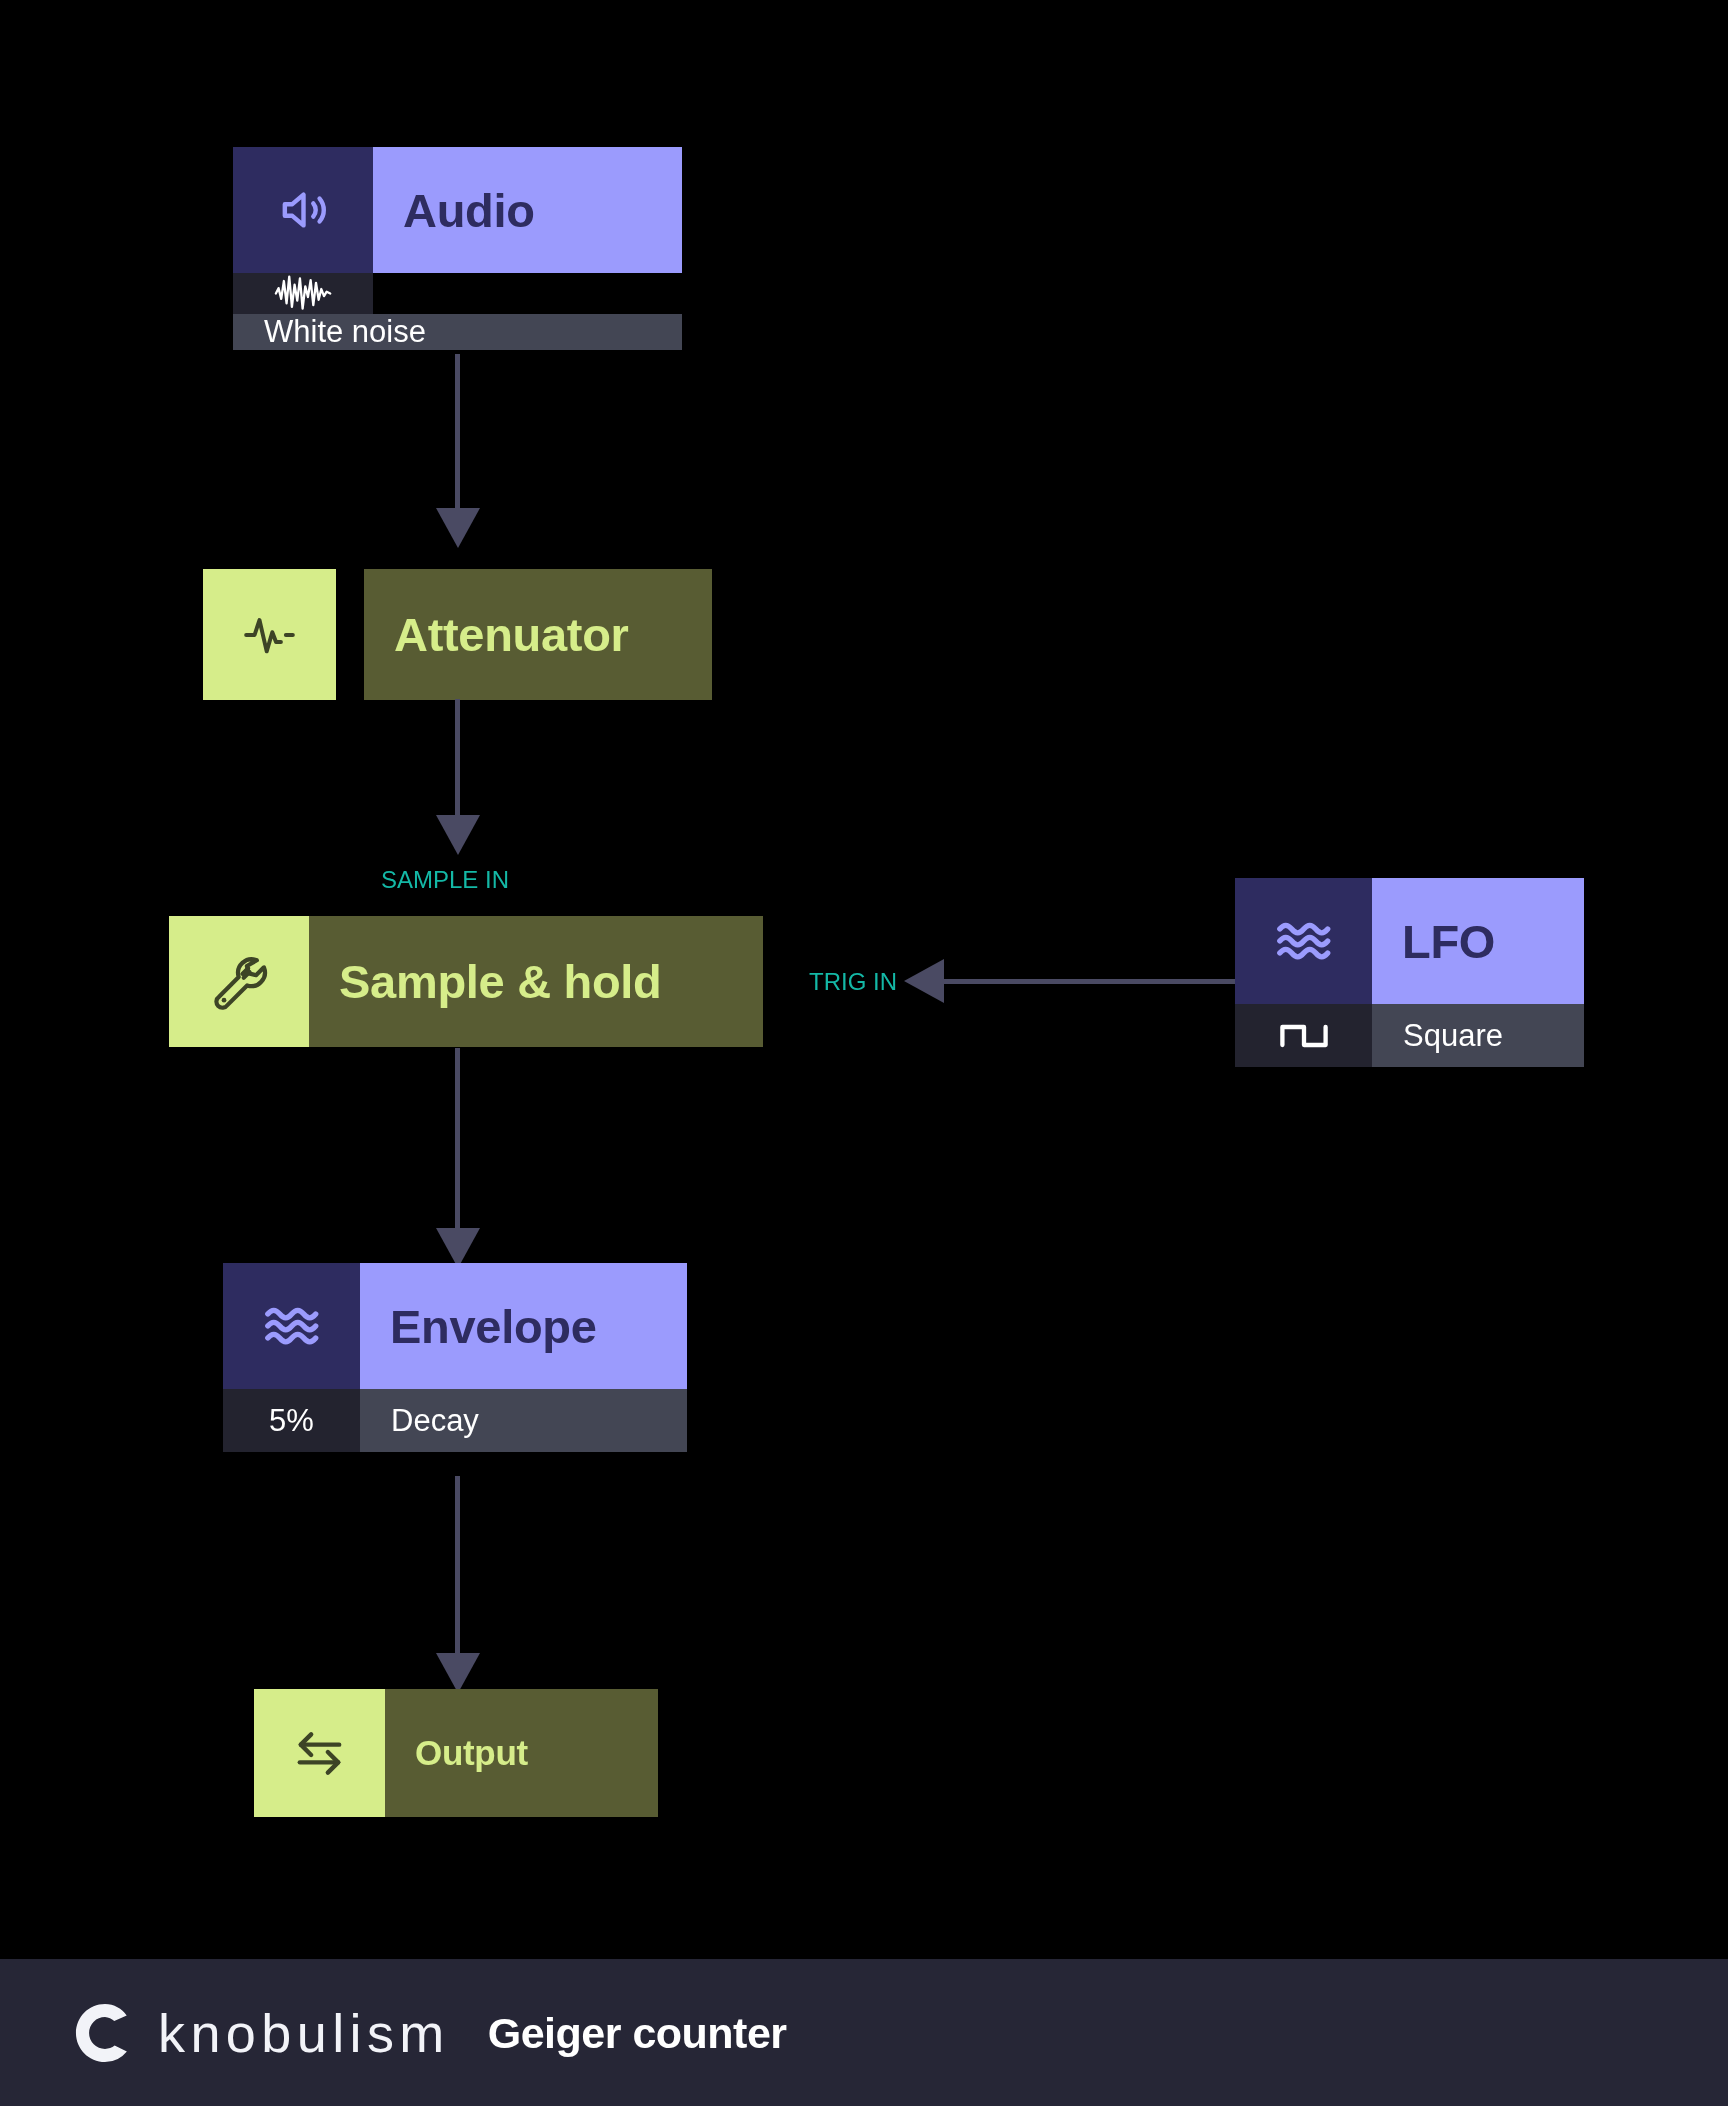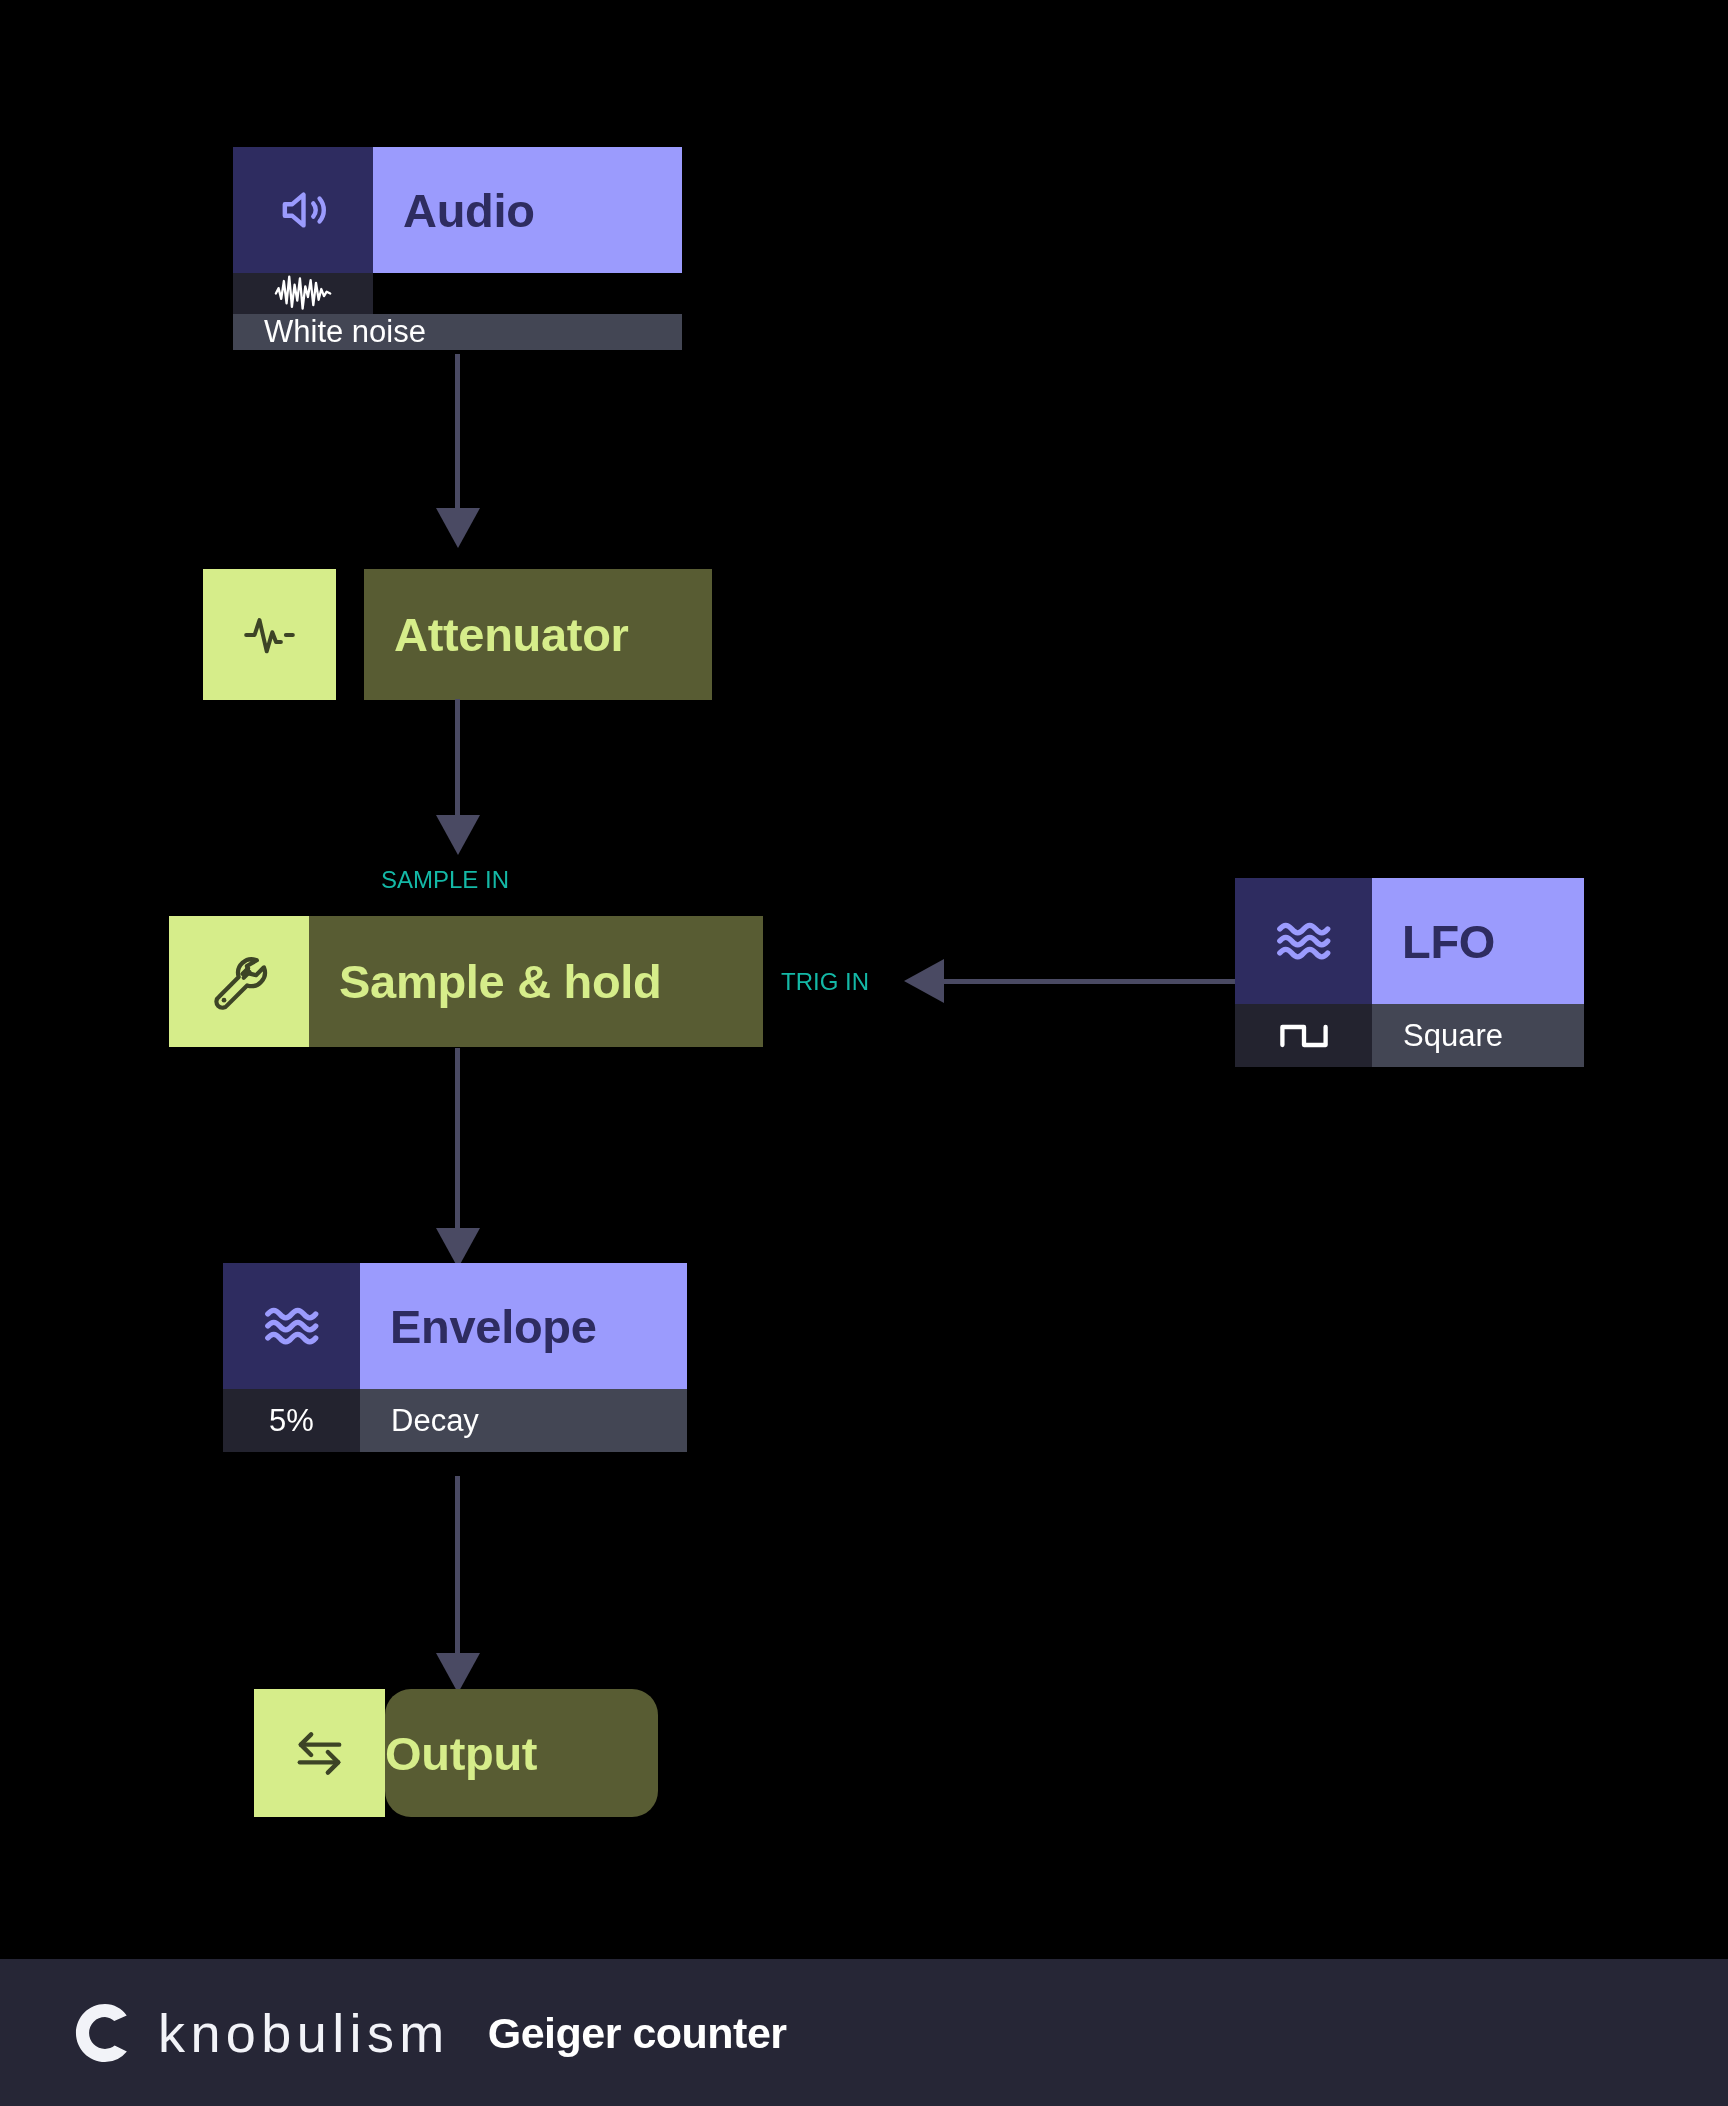--- a/index.html
+++ b/index.html
@@ -204,21 +204,21 @@
           <circle cx="6.1" cy="19.1" r="0.9" fill="#3d4426" stroke="none"></circle>
           <path d="M13.1 9.1l2.2-2.2M13.6 10.6l2.2-2.2"></path>
         </svg>
       </div>
       <div class="node-title" style="flex:1 1 auto; font-size:47px; padding-left:30px;">Sample &amp; hold</div>
     </div>
   </div>
 
   <div class="conn-h" style="left:943px; top:979px; width:292px;"></div>
   <div class="arrow-left" style="left:904px; top:959px;"></div>
-  <div class="port-label" style="left:781px; top:968px;text-align:right;">TRIG IN</div>
+  <div class="port-label" style="left:809px; top:968px;text-align:right;">TRIG IN</div>
 
   <div class="node style-purple" style="left:1235px; top:878px; width:349px;">
     <div class="node-main" style="height:126px;">
       <div class="node-icon" style="width:137px;">
         <svg width="61" height="50" viewBox="0 0 24 20" fill="none" stroke="#9b9bfd" stroke-width="2.1" stroke-linecap="round" stroke-linejoin="round">
           <path d="M2.5 5.2c1.6-2 3.2-2 4.8 0s3.2 2 4.8 0 3.2-2 4.8 0 3.2 2 4.8 0"></path>
           <path d="M2.5 10c1.6-2 3.2-2 4.8 0s3.2 2 4.8 0 3.2-2 4.8 0 3.2 2 4.8 0"></path>
           <path d="M2.5 14.8c1.6-2 3.2-2 4.8 0s3.2 2 4.8 0 3.2-2 4.8 0 3.2 2 4.8 0"></path>
         </svg>
       </div>
@@ -260,21 +260,21 @@
   <div class="node style-green" style="left:254px; top:1689px; width:404px;">
     <div class="node-main" style="height:128px;">
       <div class="node-icon" style="width:131px;">
         <svg width="59" height="59" viewBox="0 0 24 24" fill="none" stroke="#3d4426" stroke-width="1.8" stroke-linecap="round" stroke-linejoin="round">
           <path d="M20 8.4H4.4"></path>
           <path d="M8.6 4.2 4.4 8.4l4.2 4.2"></path>
           <path d="M4 15.6h15.6"></path>
           <path d="M15.4 11.4l4.2 4.2-4.2 4.2"></path>
         </svg>
       </div>
-      <div class="node-title" style="flex:1 1 auto; font-size:47px; border-radius:26px;">Output</div>
+      <div class="node-title" style="flex:1 1 auto; font-size:35px; padding-left:30px;">Output</div>
     </div>
   </div>
 
   <div id="footer">
     <div id="logo-mark">
       <svg width="70" height="70" viewBox="0 0 40 40">
         <path fill="#f2f3f8" d="M20 3.4c5.1 0 9.7 2.6 12.4 6.6l-7.1 3.2A9.1 9.1 0 0 0 20 10.9
                  a9.1 9.1 0 0 0-9.1 9.1h-7.5C3.4 10.8 10.8 3.4 20 3.4z"></path>
         <path fill="#f2f3f8" d="M3.4 20h7.5a9.1 9.1 0 0 0 9.1 9.1c2.1 0 4-.7 5.5-1.9l7 3.3A16.5
                  16.5 0 0 1 20 36.6C10.8 36.6 3.4 29.2 3.4 20z"></path>

